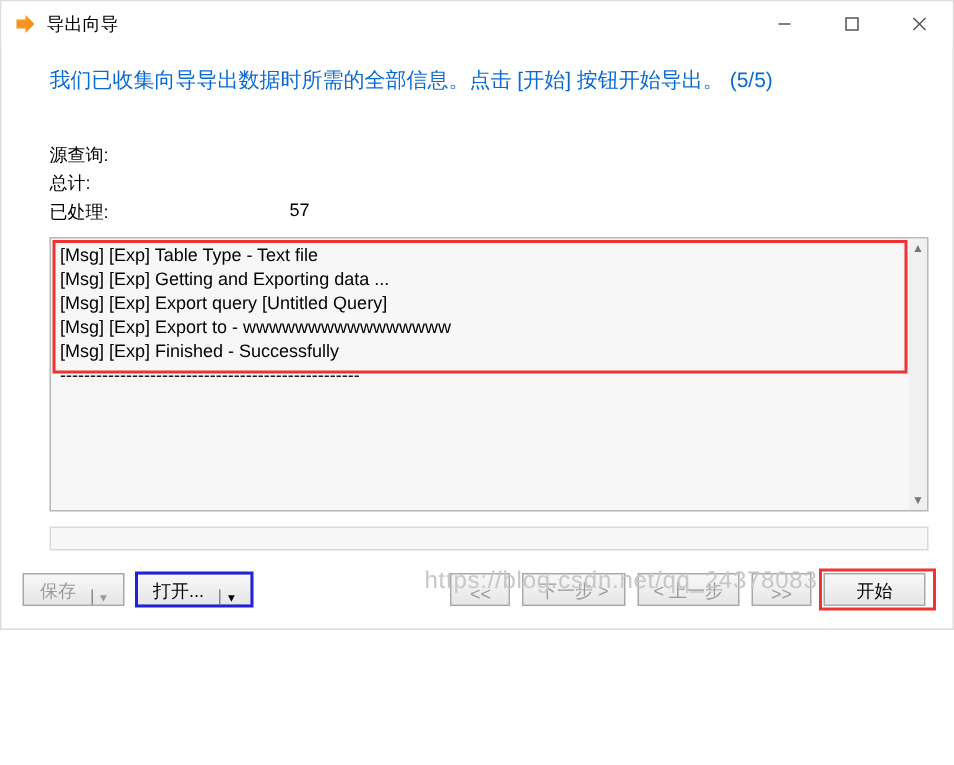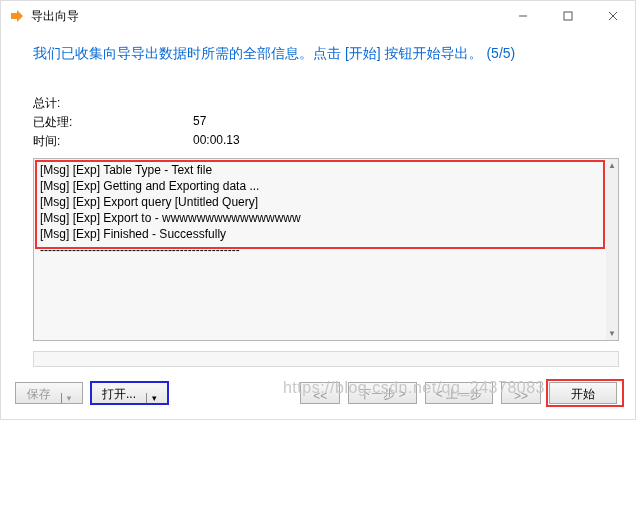--- a/index.html
+++ b/index.html
@@ -59,30 +59,30 @@
           <line x1="9" y1="1" x2="1" y2="9" stroke="currentColor" stroke-width="1"></line>
         </svg>
       </div>
   </div>
 
   <div class="content">
     <div class="instruction">我们已收集向导导出数据时所需的全部信息。点击 [开始] 按钮开始导出。  (5/5)</div>
 
     <div class="stats">
       <div class="stats-row">
+        <span class="stats-label">源查询:</span>
+        <span></span>
+      </div>
+      <div class="stats-row">
         <span class="stats-label">总计:</span>
         <span></span>
       </div>
       <div class="stats-row">
         <span class="stats-label">已处理:</span>
         <span>57</span>
-      </div>
-      <div class="stats-row">
-        <span class="stats-label">时间:</span>
-        <span>00:00.13</span>
       </div>
     </div>
 
     <div class="logbox">
       <div class="log-highlight"></div>
       <div class="log-content" id="log-content">[Msg] [Exp] Table Type - Text file
 [Msg] [Exp] Getting and Exporting data ...
 [Msg] [Exp] Export query [Untitled Query]
 [Msg] [Exp] Export to - wwwwwwwwwwwwwwww
 [Msg] [Exp] Finished - Successfully

